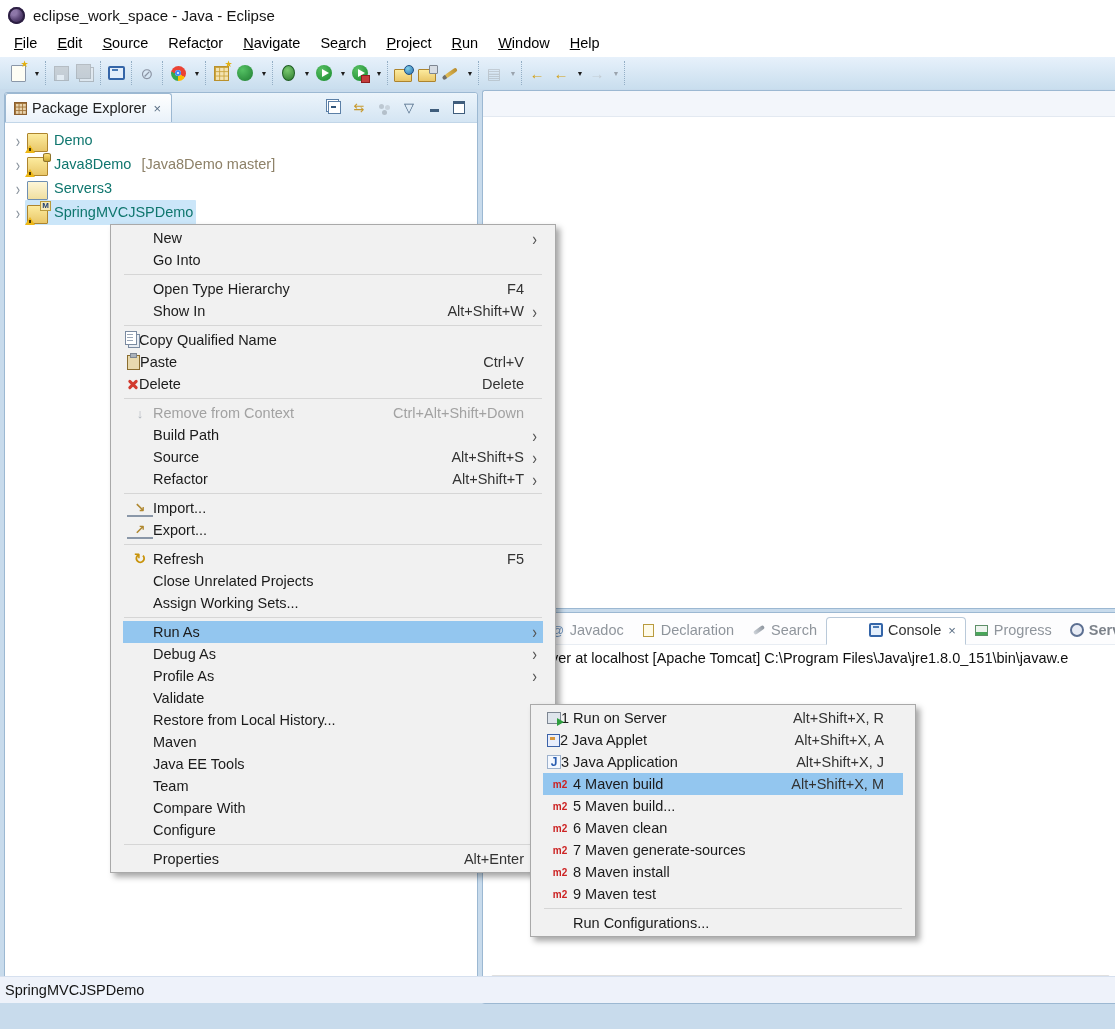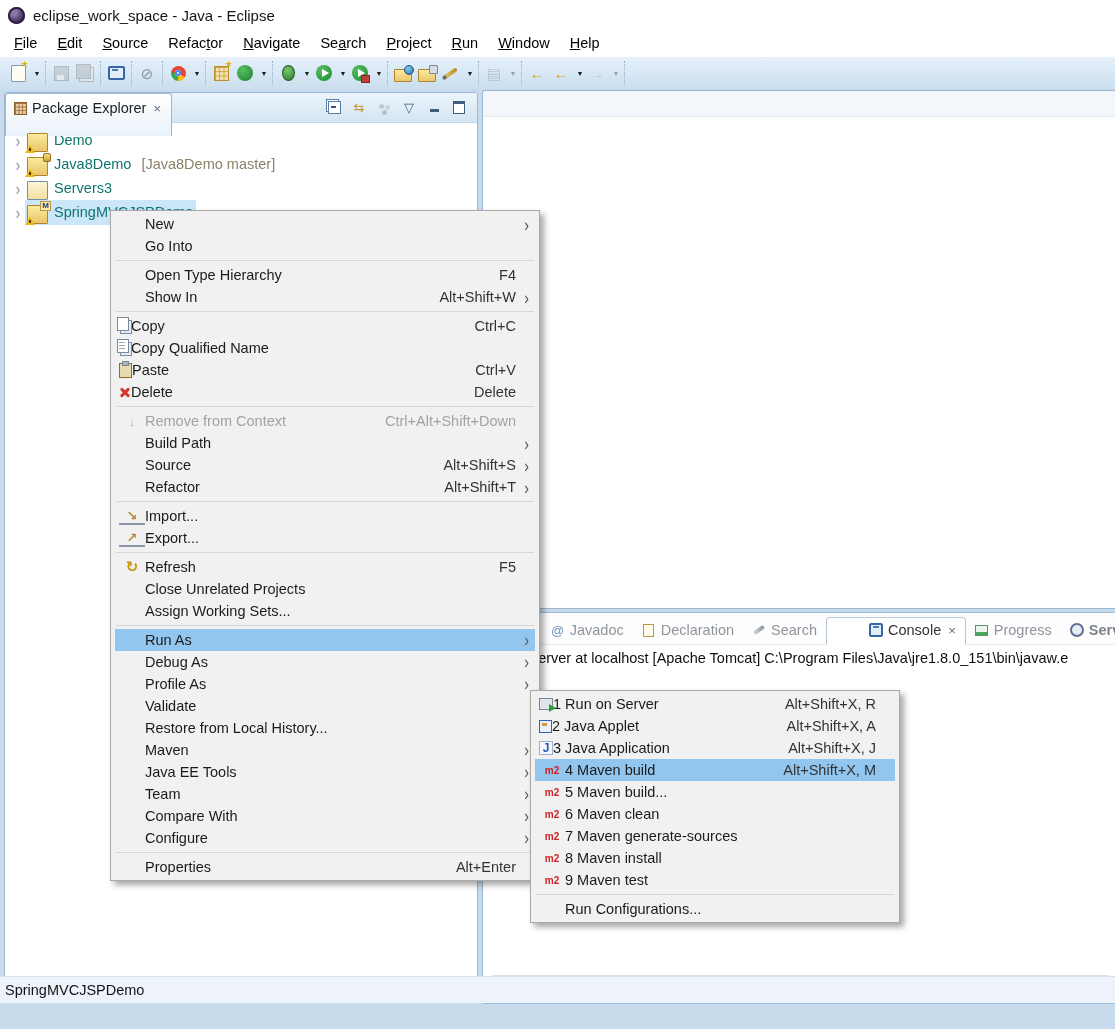--- a/index.html
+++ b/index.html
@@ -50,21 +50,21 @@
   .k-folder-ball::before{content:"";position:absolute;right:-3px;top:-5px;width:8px;height:8px;border-radius:50%;background:radial-gradient(circle at 35% 30%,#7fd0e8,#2c6fae);border:1px solid #1d4e83;}
   .k-folder-clip::before{content:"";position:absolute;right:-3px;top:-5px;width:7px;height:7px;background:#d7dde4;border:1px solid #7d8692;border-radius:1px;}
   .k-pen{width:14px;height:4px;background:linear-gradient(90deg,#e5c25a,#b98c2f);border-radius:2px;transform:rotate(-35deg);}
   .k-pen::after{content:"";display:block;width:4px;height:4px;background:#6f706e;border-radius:50% 0 0 50%;margin-left:-3px;}
   
   .main{position:absolute;left:0;top:89px;width:1115px;height:914px;background:#c8dbec;}
   .panel{position:absolute;background:#fff;border:1px solid #9cb8d2;border-radius:3px;}
   
   #pe-panel{left:4px;top:3px;width:472px;height:906px;}
   .pe-header{height:29px;background:linear-gradient(#ecf4fb,#d4e5f3);border-bottom:1px solid #c2d6e8;border-radius:3px 3px 0 0;position:relative;display:flex;align-items:center;}
-  .pe-tab{position:absolute;left:0;top:0;height:28px;display:flex;align-items:center;gap:5px;padding:0 10px 14px 8px;
+  .pe-tab{position:absolute;left:0;top:0;height:28px;display:flex;align-items:center;gap:5px;padding:0 10px 0 8px;
     background:linear-gradient(#ffffff,#eaf2fa);border:1px solid #9cb8d2;border-bottom:none;border-radius:3px 3px 0 0;font-size:14.5px;color:#222;}
   .ic-package{width:11px;height:11px;border:1px solid #8c5f2e;background:
     linear-gradient(#a07338 1px,transparent 1px) 0 0/3.6px 3.6px,
     linear-gradient(90deg,#a07338 1px,transparent 1px) 0 0/3.6px 3.6px,#e8d3ae;}
   .tab-close{color:#5a6e84;font-size:13px;line-height:1;margin-left:2px;}
   .pe-tools{margin-left:auto;display:flex;align-items:center;gap:9px;padding-right:10px;}
   .pet{display:inline-flex;align-items:center;justify-content:center;width:16px;height:16px;}
   .p-collapse{width:11px;height:11px;border:1px solid #5b7fa6;background:#fff;box-shadow:-2px -2px 0 -1px #fff,-2px -2px 0 0 #5b7fa6;position:relative;}
   .p-collapse::after{content:"";position:absolute;left:2px;top:4px;width:5px;height:2px;background:#33567a;}
   .p-glyph{font-size:13px;}
@@ -100,21 +100,21 @@
   .ti-declaration .icss{width:9px;height:11px;background:#fffbe8;border:1px solid #b99b3e;}
   .ti-search .icss{width:12px;height:4px;background:linear-gradient(90deg,#cfd4da,#8d959e);border-radius:2px;transform:rotate(-35deg);}
   .ti-progress .icss{width:11px;height:9px;background:#eef4ef;border:1px solid #5d8f68;box-shadow:inset 0 -3px 0 #49a65a;}
   .ti-servers .icss{width:10px;height:10px;border-radius:50%;border:2px solid #5c6f91;background:#e8ecf5;}
   .console-line{padding:5px 0 0 6px;font-size:14.5px;color:#0f0f0f;white-space:pre;overflow:hidden;}
   .hscroll{position:absolute;left:8px;right:6px;bottom:6px;height:20px;background:#ececec;border:1px solid #e0e0e0;border-radius:2px;display:flex;align-items:center;}
   .hscroll .chev{color:#8a8a8a;font-size:15px;margin-left:5px;line-height:1;}
   .status-bar{position:absolute;left:0;bottom:0;width:1115px;height:26px;background:#eef2fa;border-top:1px solid #d6e0ef;display:flex;align-items:center;}
   .status-text{padding-left:5px;font-size:14.5px;color:#141414;}
   
-  .menu{position:absolute;background:#f1f1f1;border:1px solid #a9a9a9;box-shadow:4px 4px 6px rgba(0,0,0,.35);padding:2px 4px;z-index:50;}
+  .menu{position:absolute;background:#f1f1f1;border:1px solid #a9a9a9;box-shadow:4px 4px 6px rgba(0,0,0,.35);padding:2px 12px;z-index:50;margin-top:14px;}
   #context-menu{left:110px;top:210px;width:420px;}
   #submenu{left:530px;top:690px;width:360px;z-index:60;}
   .menu-item{height:22px;display:flex;align-items:center;padding:0 6px 0 4px;}
   .menu-item.sel{background:var(--hl);}
   .menu-item.dis .mi-label,.menu-item.dis .mi-short{color:#a2a2a2;}
   .mi-ic{width:26px;display:inline-flex;justify-content:center;align-items:center;flex:none;font-size:13px;}
   .mi-label{font-size:14.5px;color:#1b1b1b;white-space:pre;}
   .mi-short{margin-left:auto;font-size:14.5px;color:#333;white-space:pre;padding-left:18px;}
   .mi-arrow{width:13px;text-align:right;color:#555;font-size:14px;flex:none;transform:scaleY(1.3);}
   .menu-sep{border-top:1px solid #d6d6d6;margin:3px 1px;}
@@ -391,26 +391,20 @@
       <span class="mi-arrow"></span>
     </div>
     <div class="menu-item">
       <span class="mi-ic"></span>
       <span class="mi-label">Show In</span>
       <span class="mi-short">Alt+Shift+W</span>
       <span class="mi-arrow">›</span>
     </div>
     <div class="menu-sep"></div>
     <div class="menu-item">
-      <span class="mi-ic mic-copy"></span>
-      <span class="mi-label">Copy</span>
-      <span class="mi-short">Ctrl+C</span>
-      <span class="mi-arrow"></span>
-    </div>
-    <div class="menu-item">
       <span class="mi-ic mic-copy-qualified"></span>
       <span class="mi-label">Copy Qualified Name</span>
       <span class="mi-short"></span>
       <span class="mi-arrow"></span>
     </div>
     <div class="menu-item">
       <span class="mi-ic mic-paste"></span>
       <span class="mi-label">Paste</span>
       <span class="mi-short">Ctrl+V</span>
       <span class="mi-arrow"></span>

